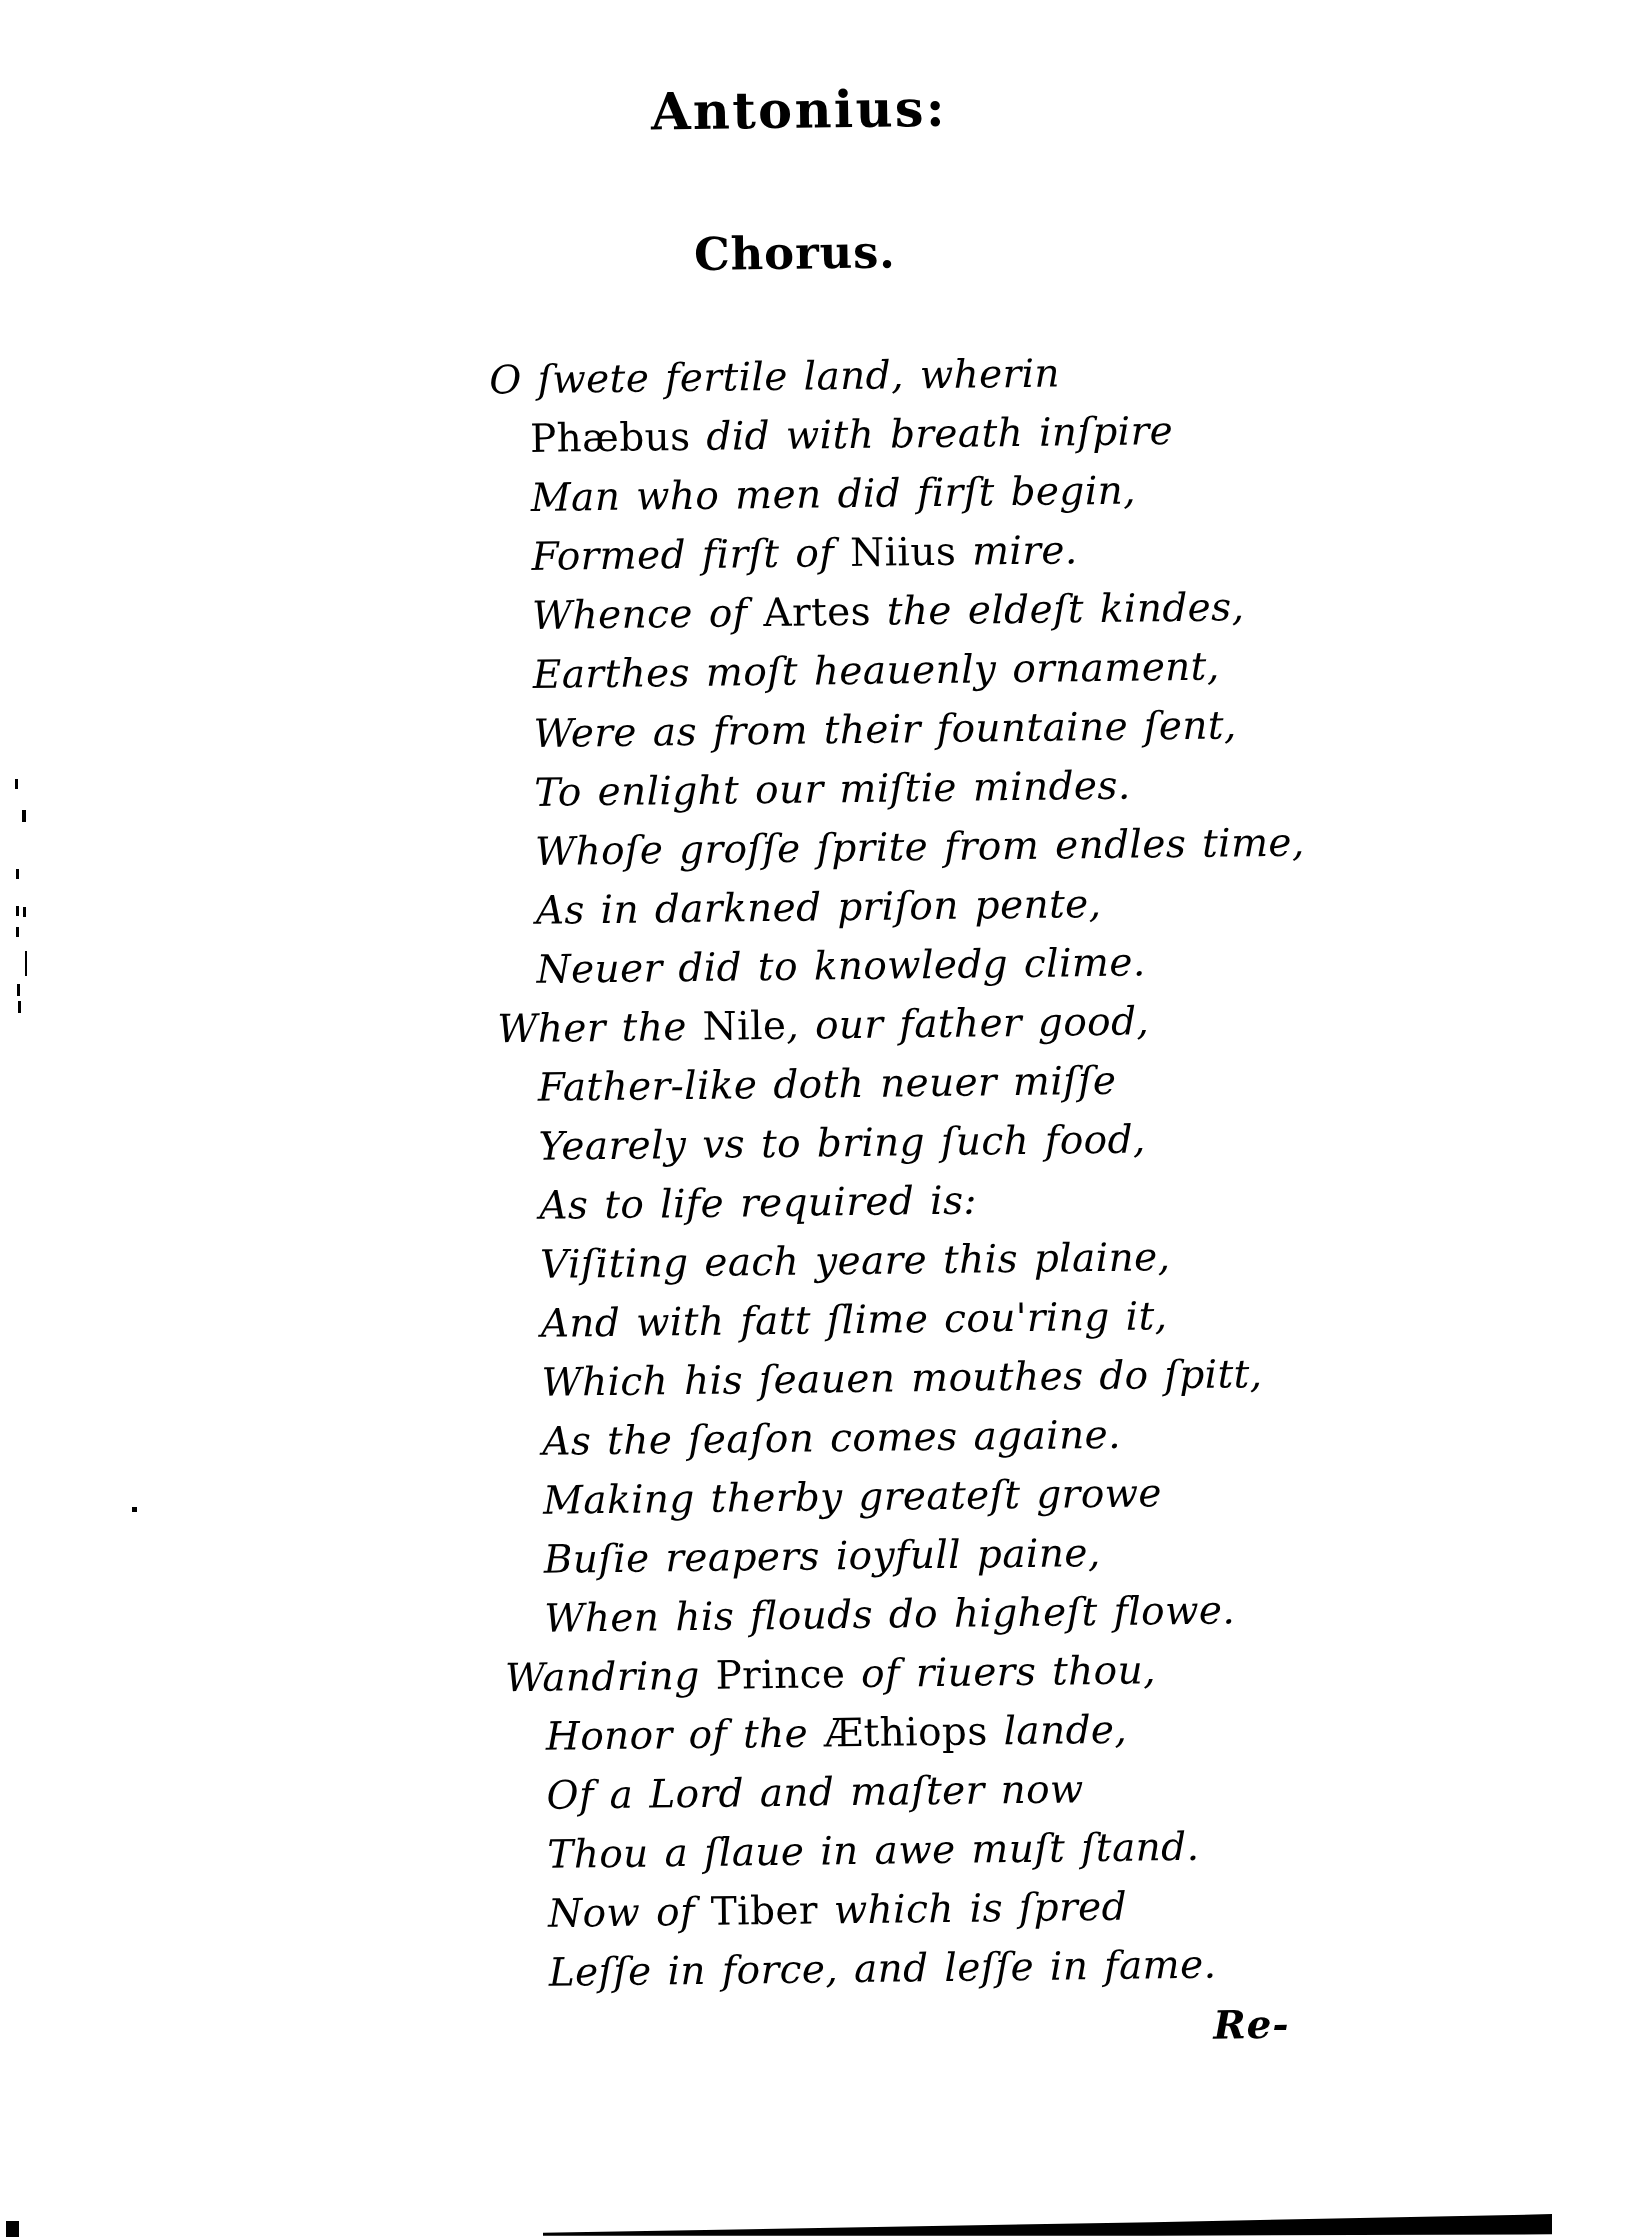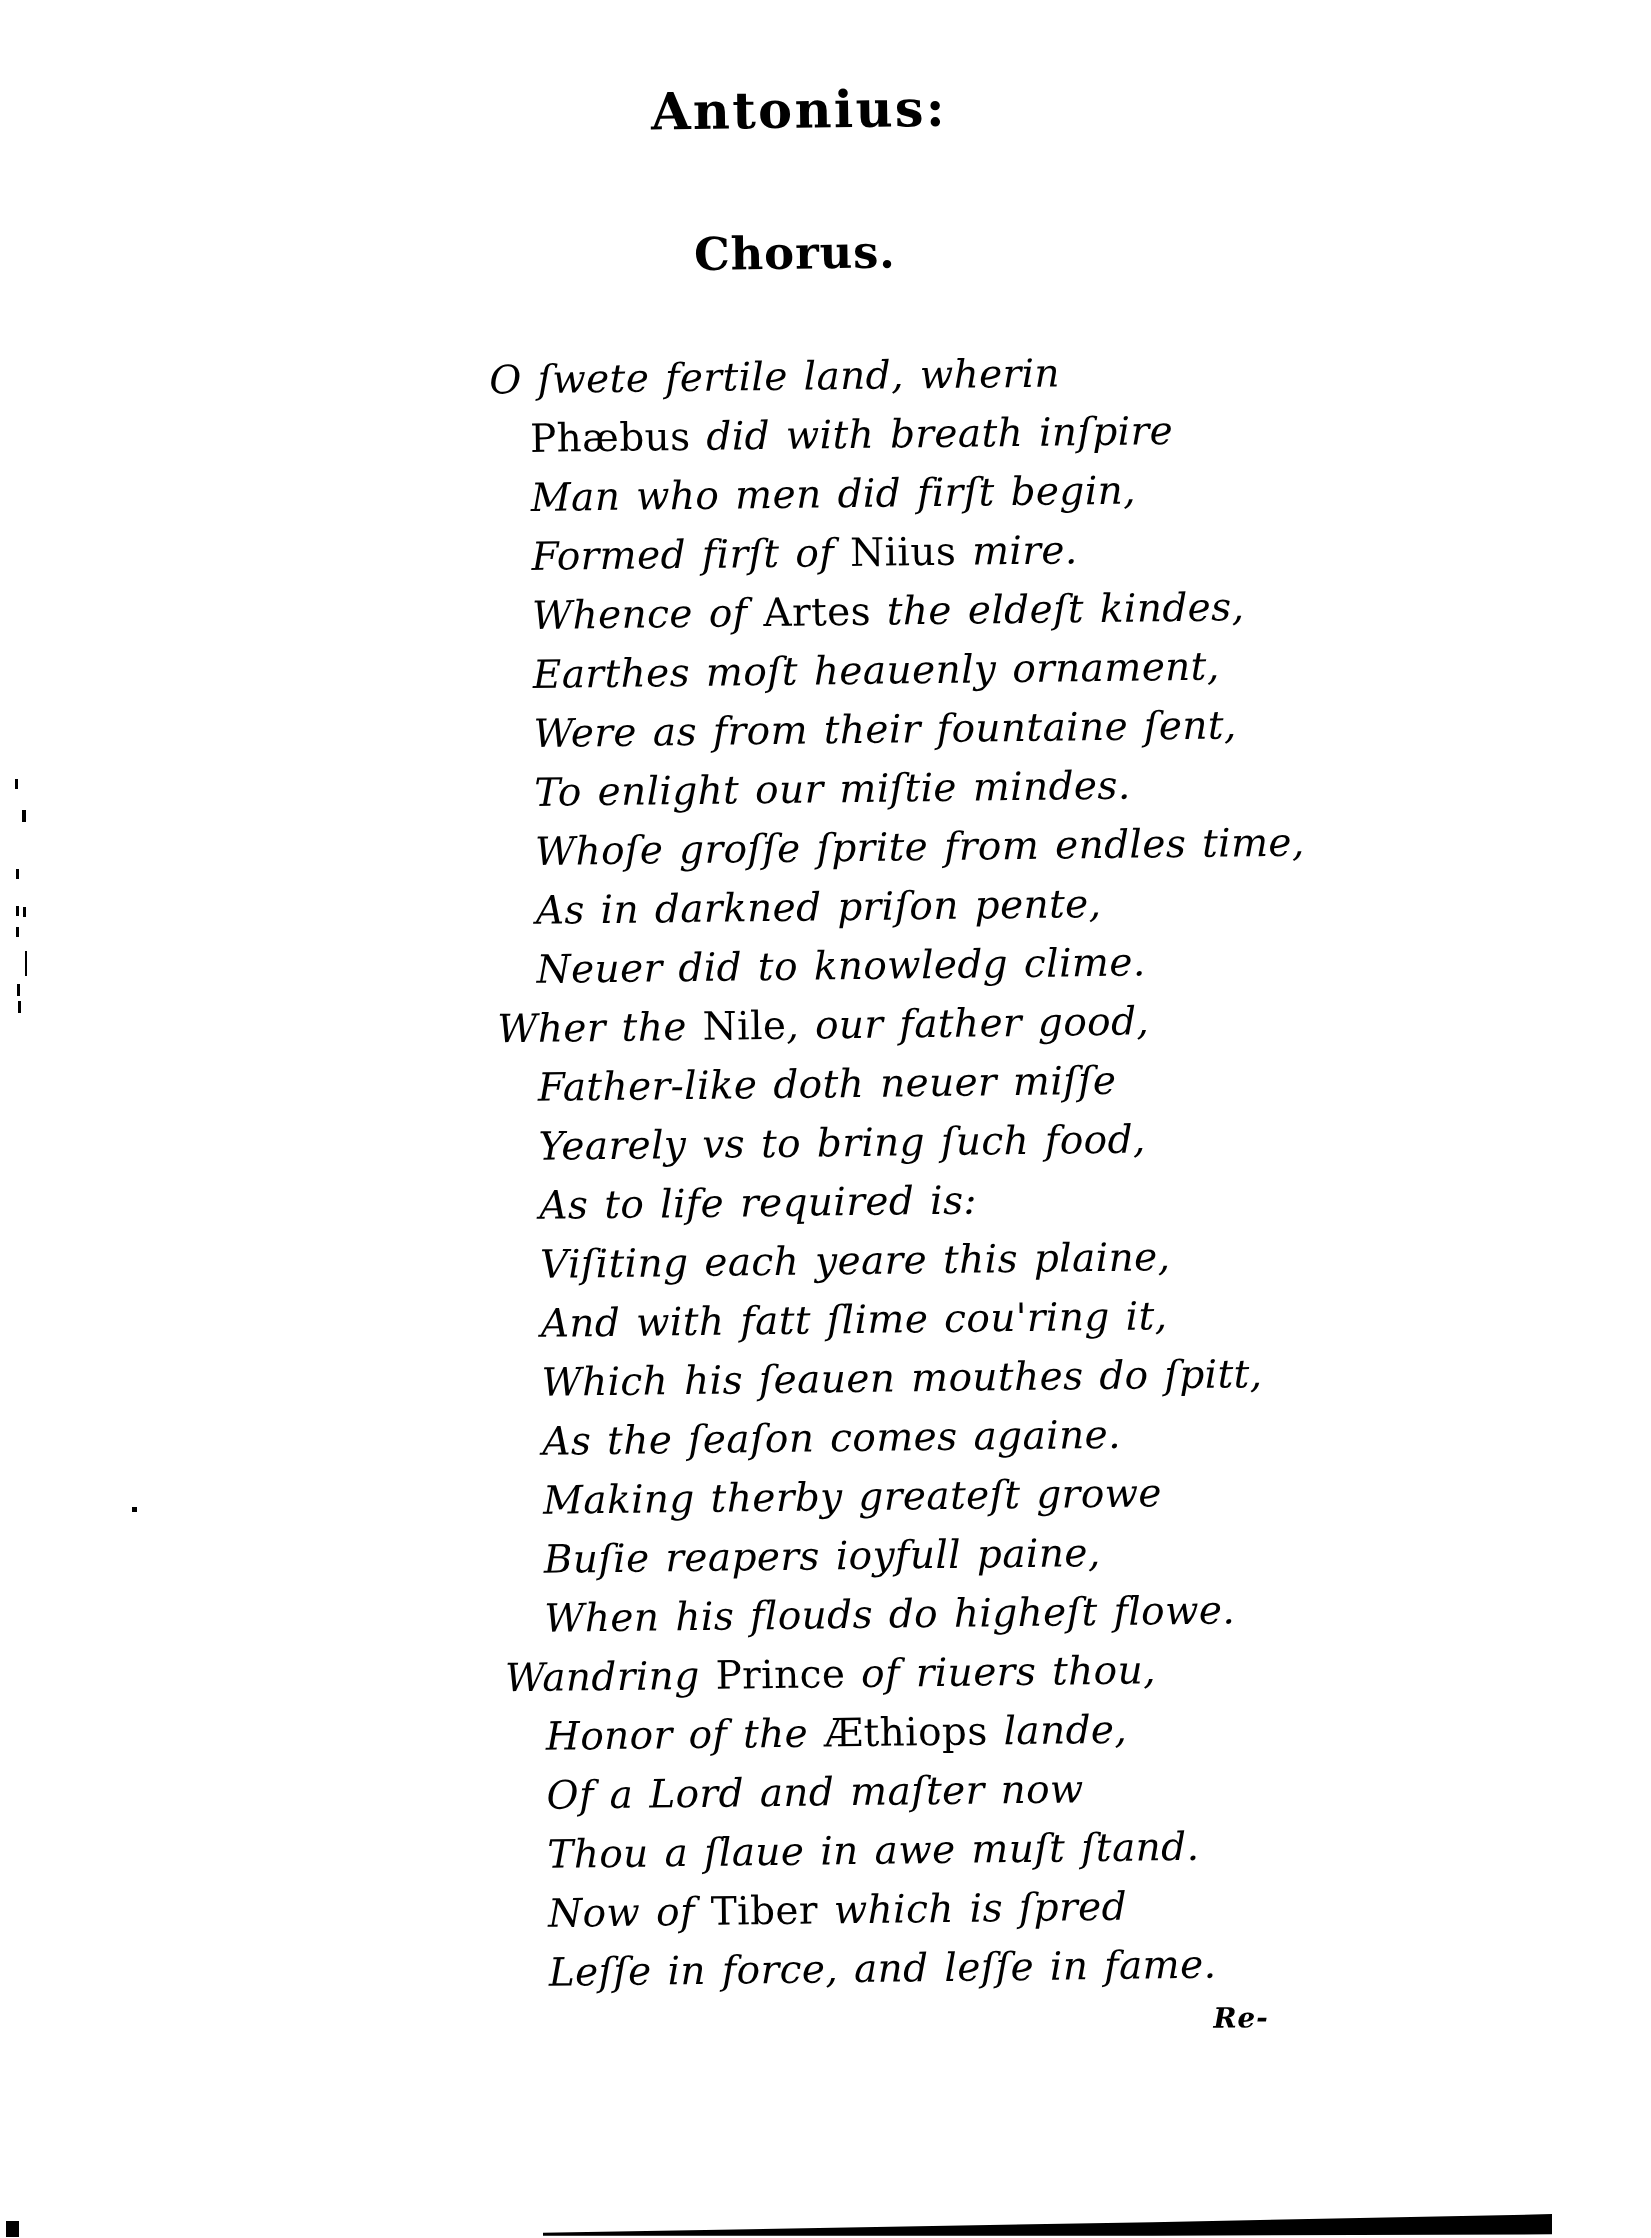--- a/index.html
+++ b/index.html
@@ -35,21 +35,21 @@
     line-height:59px;
     height:59px;
     letter-spacing:0.4px;
     word-spacing:3.1px;
     white-space:nowrap;
   }
   .line .roman{font-style:normal;}
   .line.indent{padding-left:40px;}
   #catchword{
     position:absolute;left:1201px;top:2006px;
-    font-size:28px;font-style:italic;font-weight:bold;
+    font-size:39px;font-style:italic;font-weight:bold;
     letter-spacing:0.8px;
   }
   
   .speck{position:absolute;background:#000;}
   #corner-mark{
     position:absolute;left:1626px;top:1.5px;width:20px;height:29px;background:#000;
     clip-path:polygon(28% 8%,52% 0,100% 10%,96% 34%,70% 30%,64% 52%,80% 58%,72% 100%,42% 92%,52% 60%,28% 52%,0 30%,24% 22%);
   }
   #bottom-wedge{
     position:absolute;left:543px;top:2211px;width:1108px;height:28px;background:#000;

